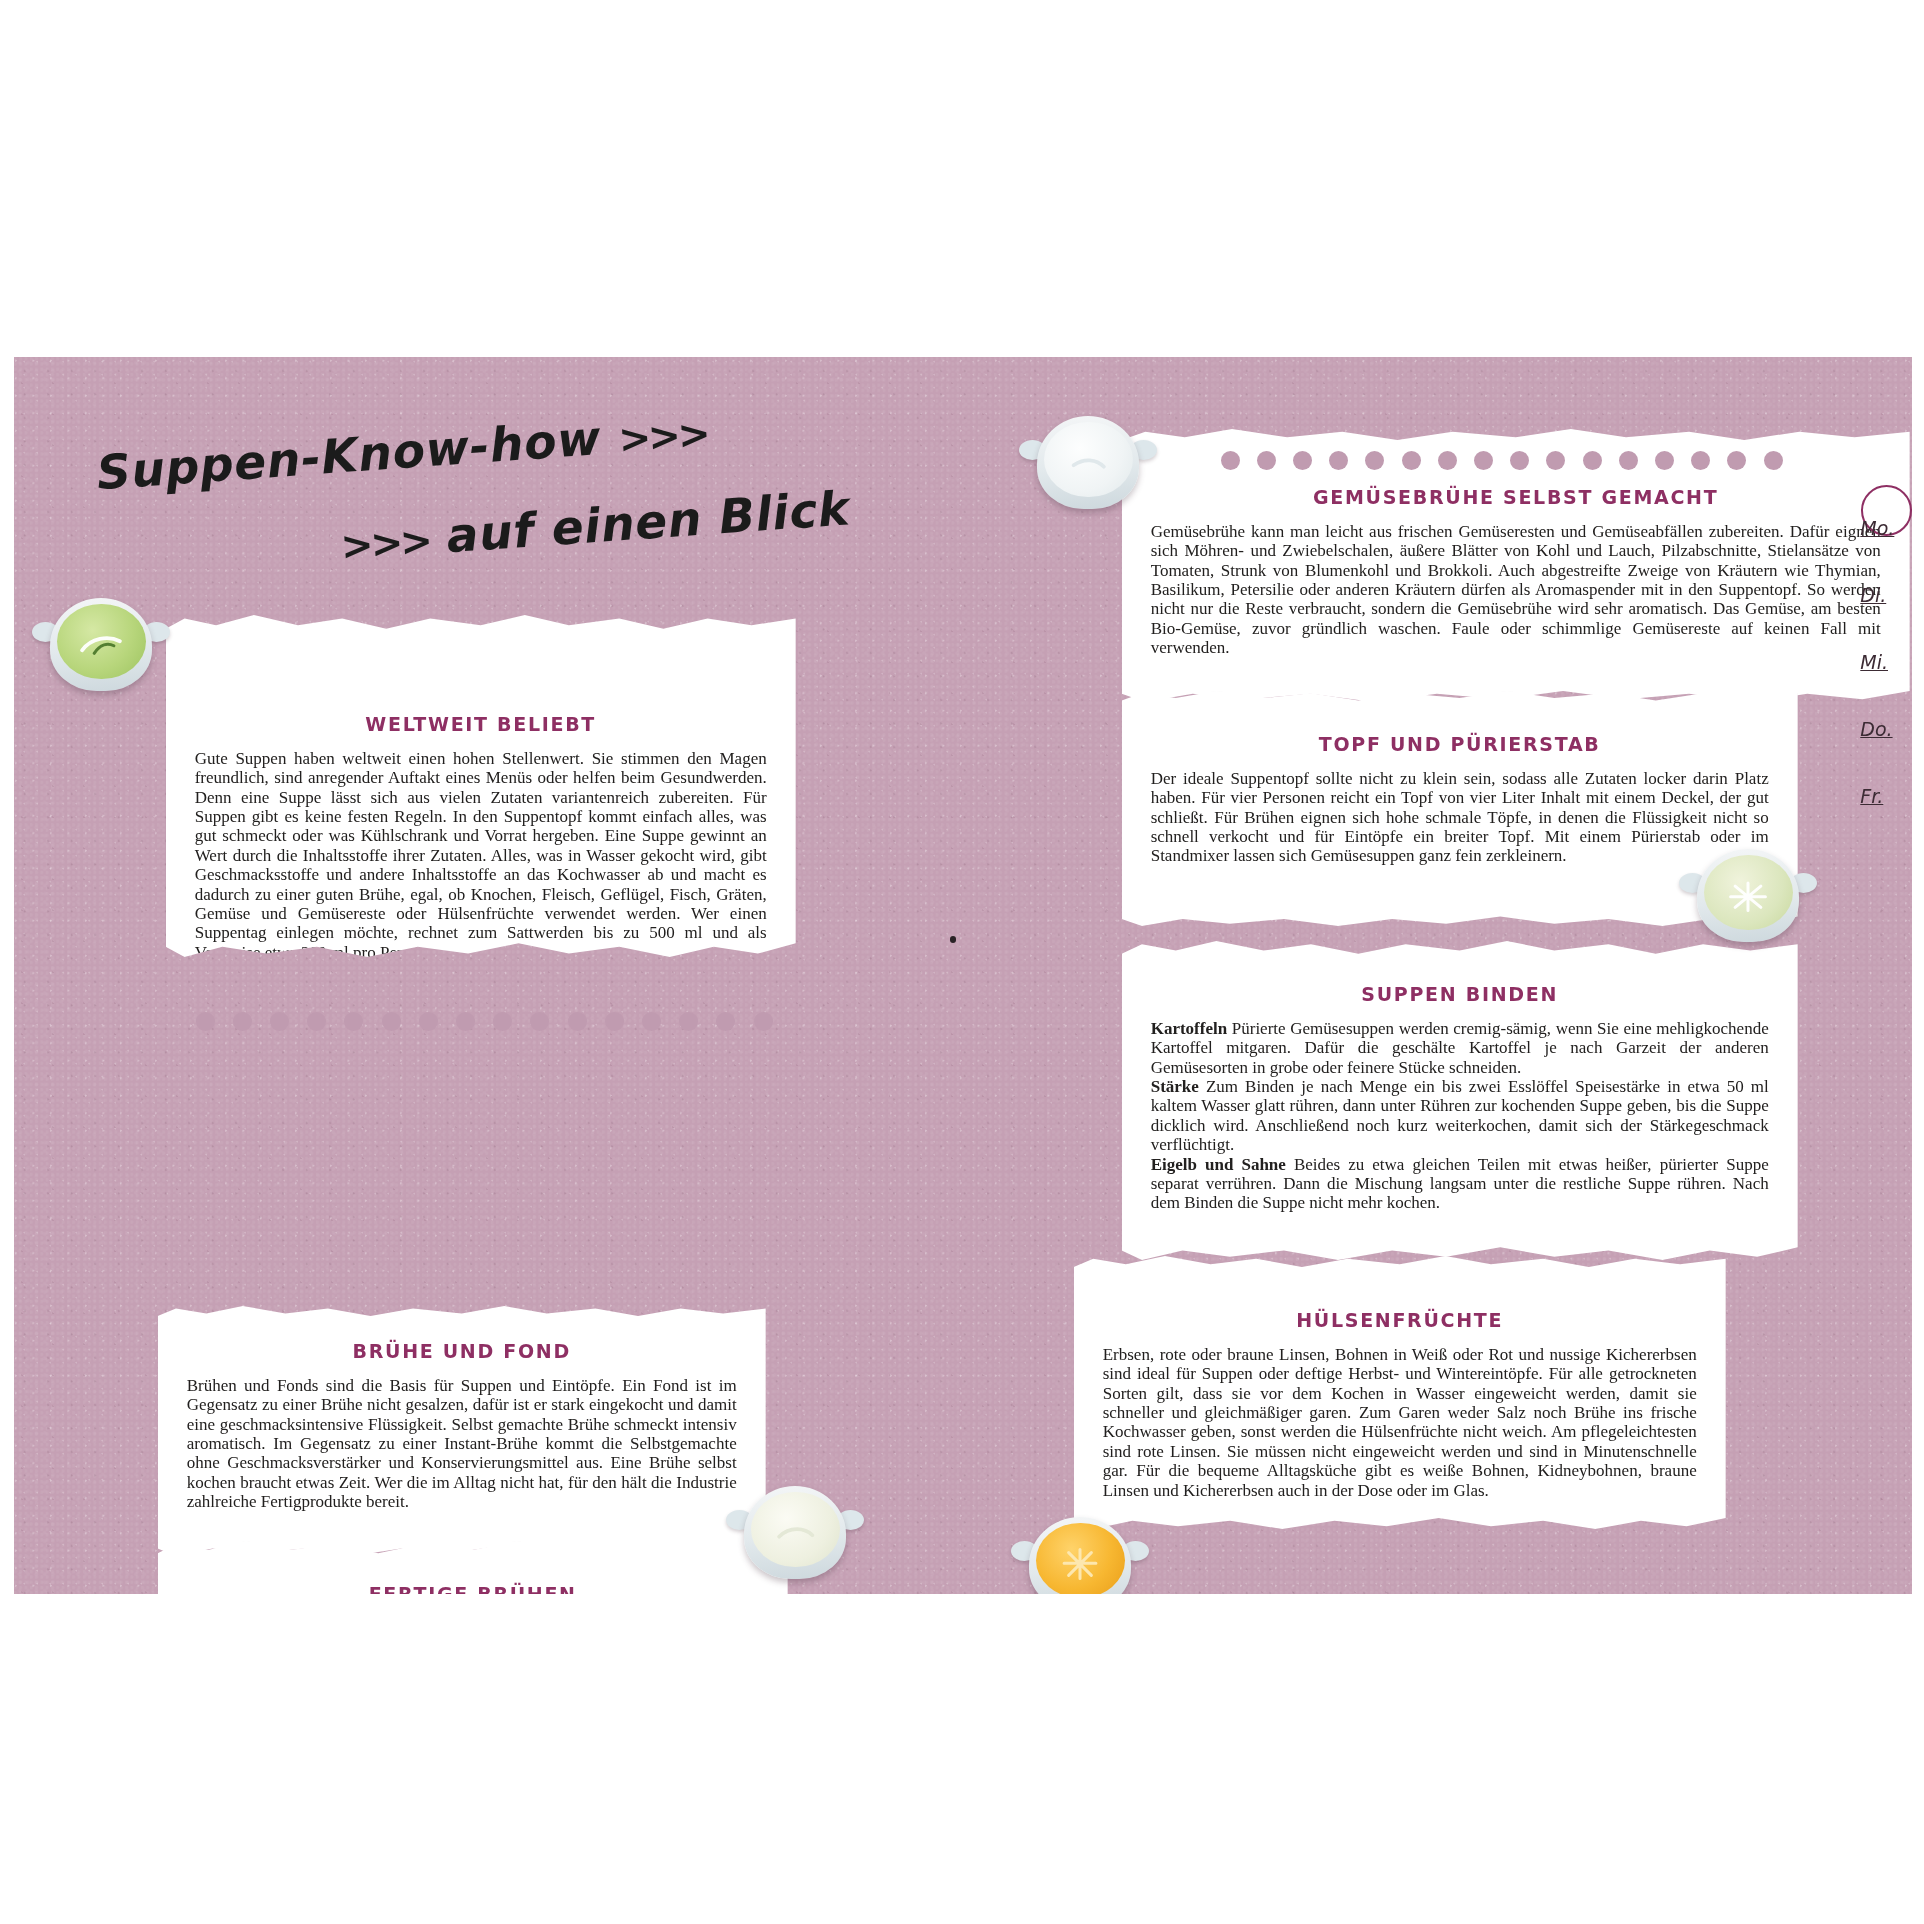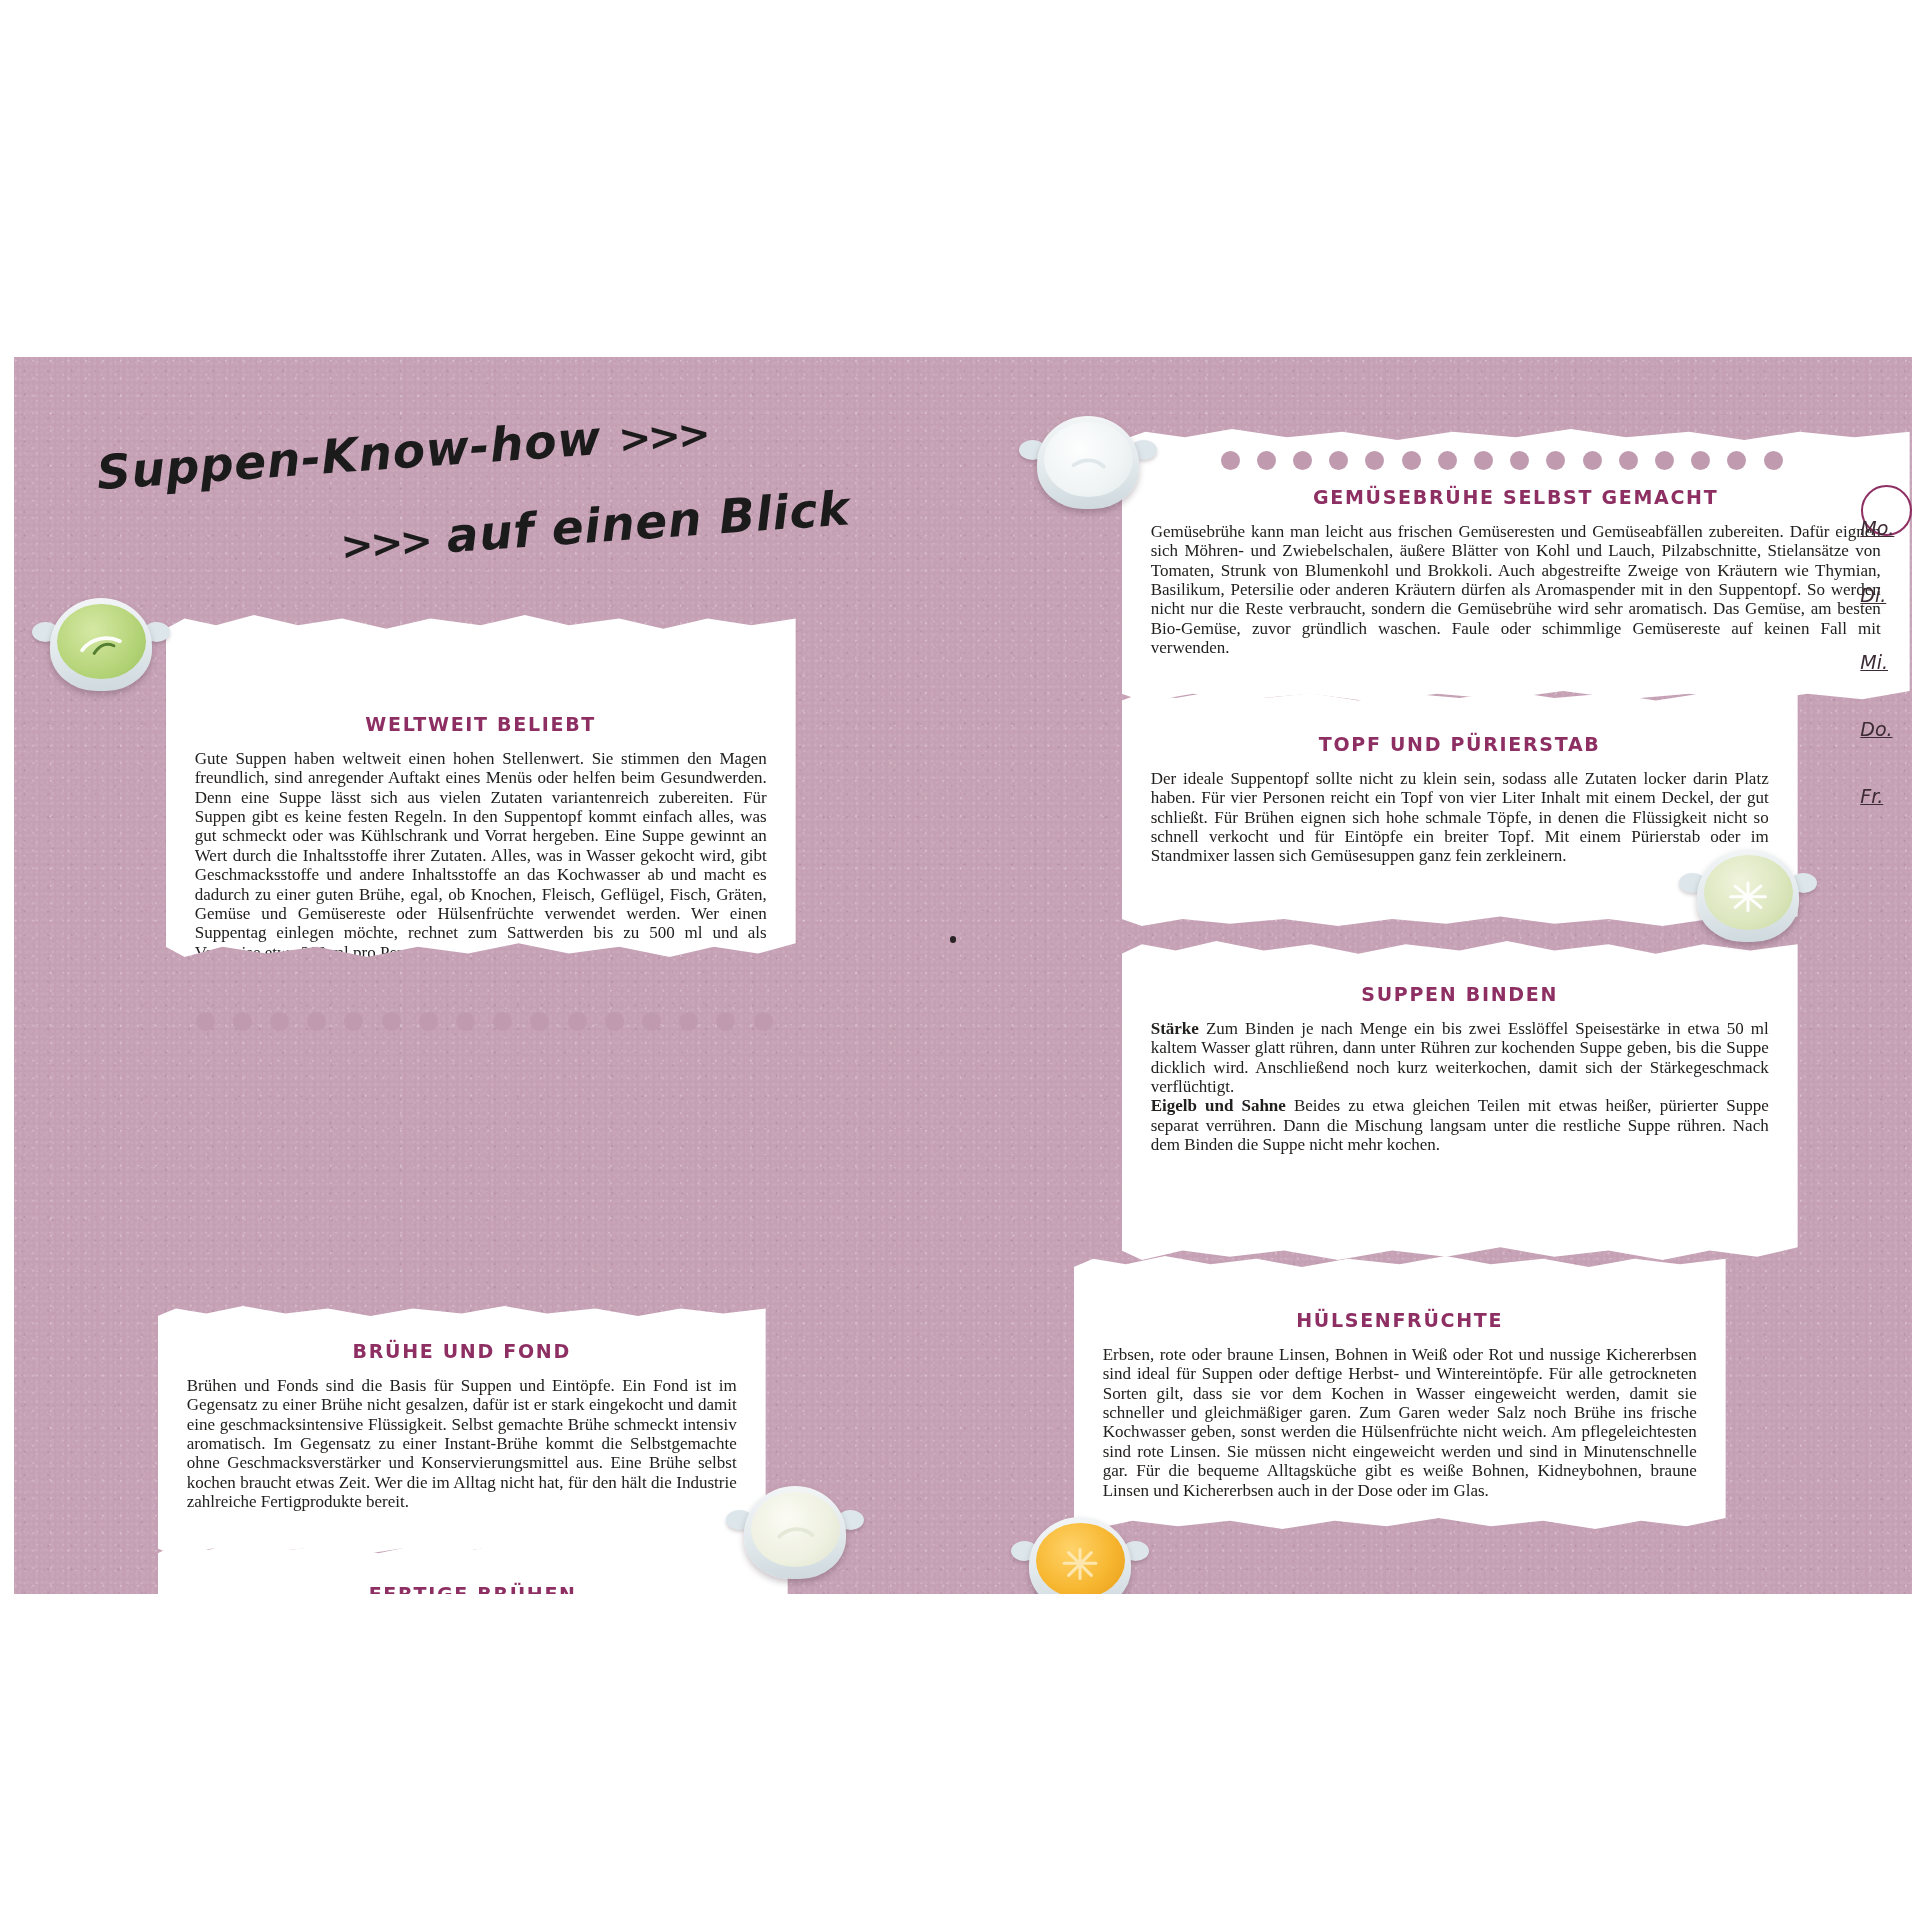--- a/index.html
+++ b/index.html
@@ -302,20 +302,24 @@
   <div class="card torn" style="left:1108px; top:334px; width:676px; height:235px;">
     <div class="card-inner" style="top:42px;">
       <h2 class="heading">TOPF UND PÜRIERSTAB</h2>
       <p class="body">Der ideale Suppentopf sollte nicht zu klein sein, sodass alle Zutaten locker darin Platz haben. Für vier Personen reicht ein Topf von vier Liter Inhalt mit einem Deckel, der gut schließt. Für Brühen eignen sich hohe schmale Töpfe, in denen die Flüssigkeit nicht so schnell verkocht und für Eintöpfe ein breiter Topf. Mit einem Pürierstab oder im Standmixer lassen sich Gemüsesuppen ganz fein zerkleinern.</p>
     </div>
   </div>
 
   <div class="card torn" style="left:1108px; top:584px; width:676px; height:319px;">
     <div class="card-inner" style="top:42px;">
       <h2 class="heading">SUPPEN BINDEN</h2>
+      <p class="body">
+        <span class="lead">Kartoffeln</span>
+        <span>Pürierte Gemüsesuppen werden cremig-sämig, wenn Sie eine mehligkochende Kartoffel mitgaren. Dafür die geschälte Kartoffel je nach Garzeit der anderen Gemüsesorten in grobe oder feinere Stücke schneiden.</span>
+      </p>
       <p class="body">
         <span class="lead">Stärke</span>
         <span>Zum Binden je nach Menge ein bis zwei Esslöffel Speisestärke in etwa 50 ml kaltem Wasser glatt rühren, dann unter Rühren zur kochenden Suppe geben, bis die Suppe dicklich wird. Anschließend noch kurz weiterkochen, damit sich der Stärkegeschmack verflüchtigt.</span>
       </p>
       <p class="body">
         <span class="lead">Eigelb und Sahne</span>
         <span>Beides zu etwa gleichen Teilen mit etwas heißer, pürierter Suppe separat verrühren. Dann die Mischung langsam unter die restliche Suppe rühren. Nach dem Binden die Suppe nicht mehr kochen.</span>
       </p>
     </div>
   </div>

